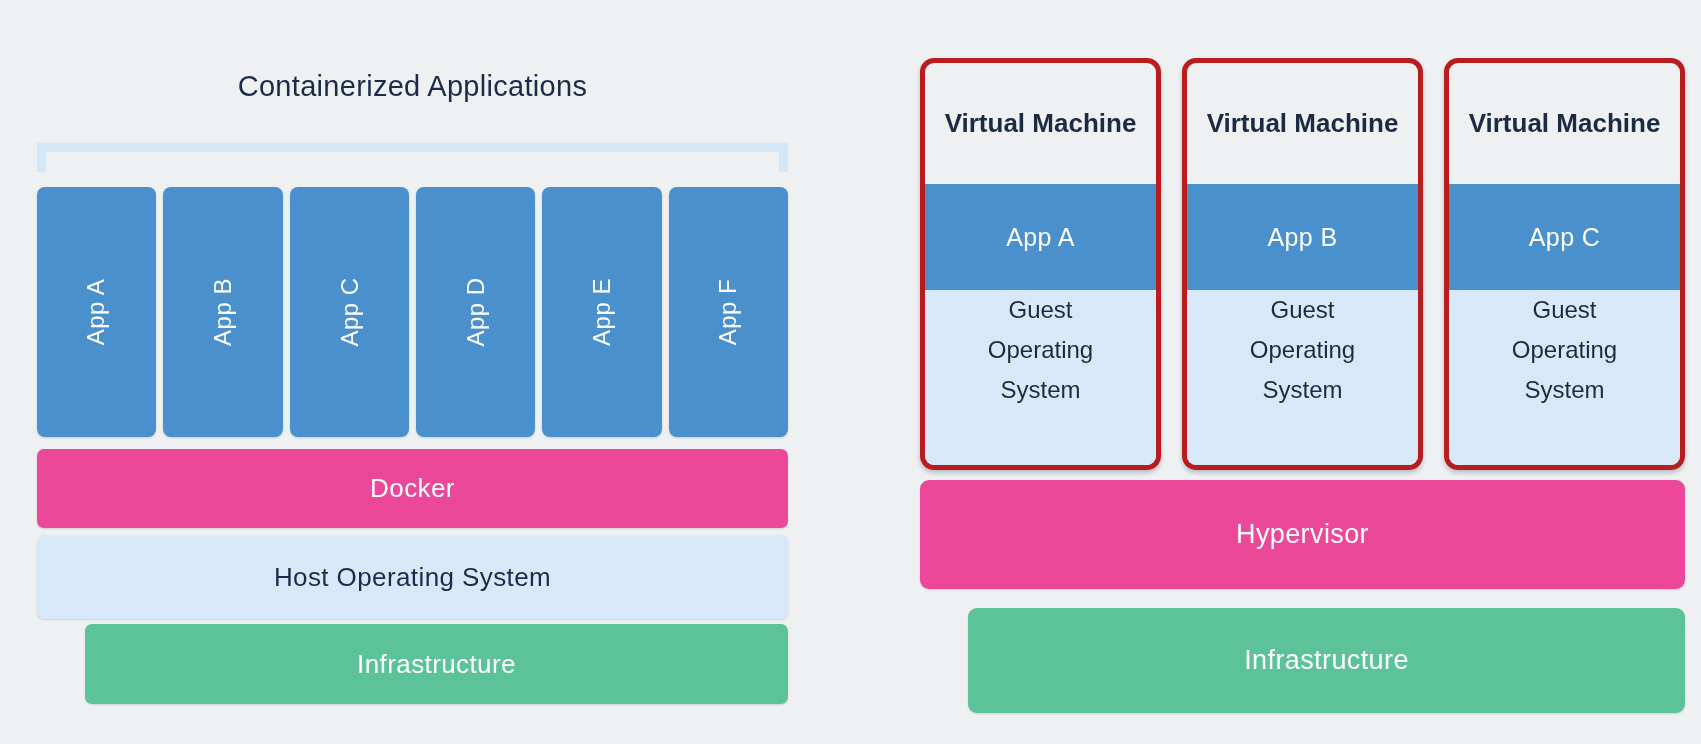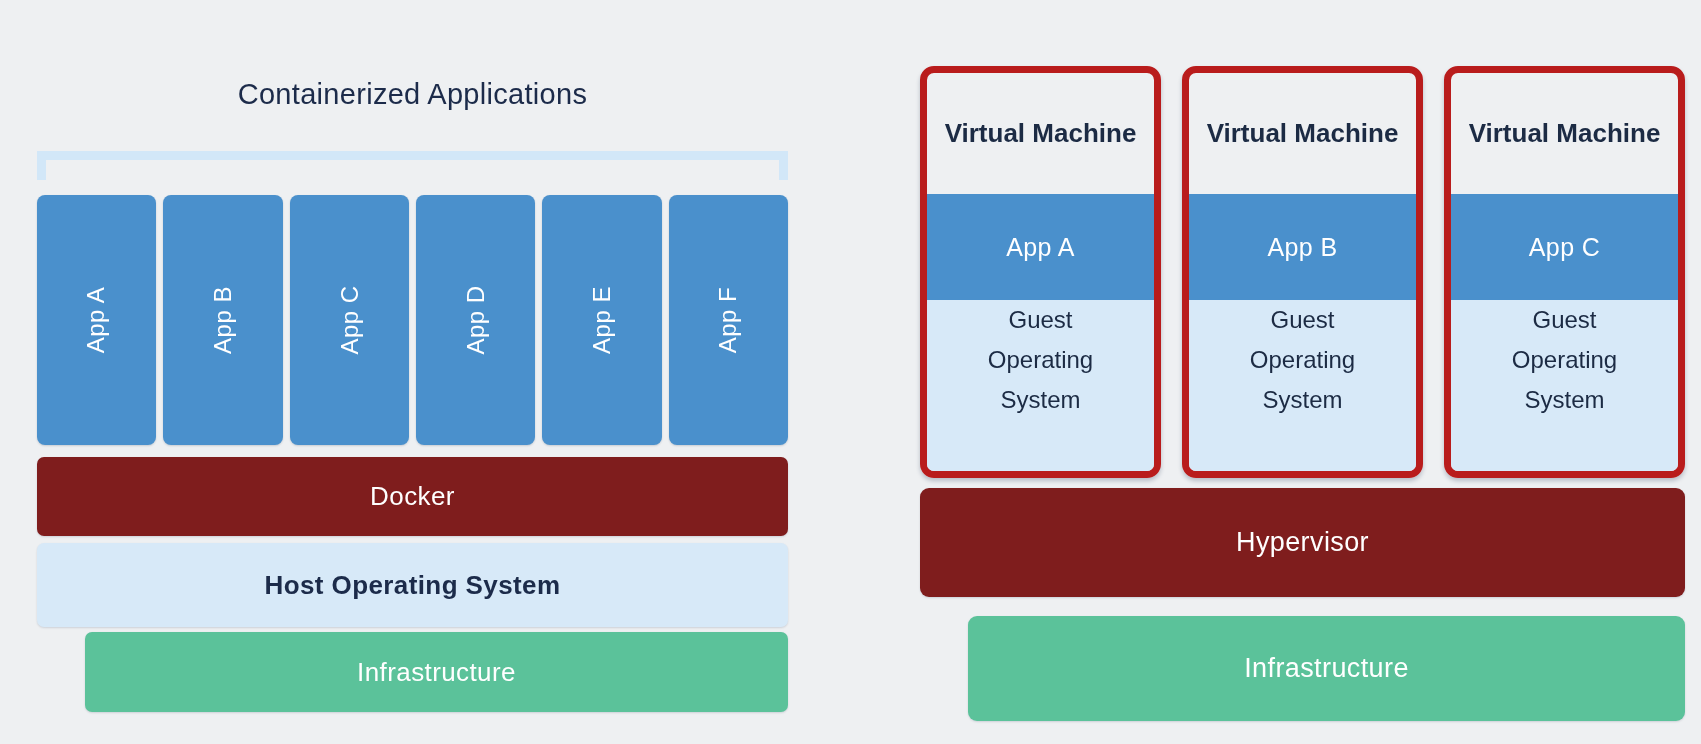--- a/index.html
+++ b/index.html
@@ -8,21 +8,21 @@
     font-family:"Liberation Sans", sans-serif;
     color:#1c2b4a;
   }
   .canvas{
     position:relative;
     width:1701px;
     height:744px;
     background:#eef0f2;
     overflow:hidden;
   }
-  .panel{position:absolute;top:8px;height:604px;}
+  .panel{position:absolute;top:0;height:604px;}
   .panel-left{left:37px;width:751px;}
   .panel-right{left:920px;width:765px;}
 
   .diagram-title{
     position:absolute;
     top:70px;left:0;right:0;
     text-align:center;
     font-size:29px;
     font-weight:500;
     letter-spacing:0.3px;
@@ -67,39 +67,39 @@
     position:absolute;
     left:0;right:0;
     display:flex;
     align-items:center;
     justify-content:center;
     border-radius:7px;
     font-size:26px;
     letter-spacing:0.4px;
     box-shadow:0 1px 2px rgba(28,43,74,0.15);
   }
-  .layer.blue{background:#7f1d1d;color:#ffffff;}
-  .layer.lightblue{background:#d7e9f8;color:#1c2b4a;font-weight:bold;}
+  .layer.blue{background:#ec4899;color:#ffffff;}
+  .layer.lightblue{background:#d7e9f8;color:#1c2b4a;}
   .layer.green{background:#5bc29a;color:#ffffff;margin-left:48px;}
 
   .layer-docker{top:449px;height:79px;}
   .layer-hostos{top:535px;height:84px;}
   .layer-infra-left{top:624px;height:80px;}
 
   .vm-row{
     position:absolute;
     top:58px;left:0;right:0;
     height:412px;
     display:flex;
     gap:21px;
   }
   .vm-box{
     flex:1;
     box-sizing:border-box;
-    border:7px solid #b91c1c;
+    border:5px solid #b91c1c;
     border-radius:14px;
     overflow:hidden;
     display:flex;
     flex-direction:column;
     box-shadow:0 3px 4px rgba(28,43,74,0.25);
   }
   .vm-title{
     height:121px;
     display:flex;
     align-items:center;

